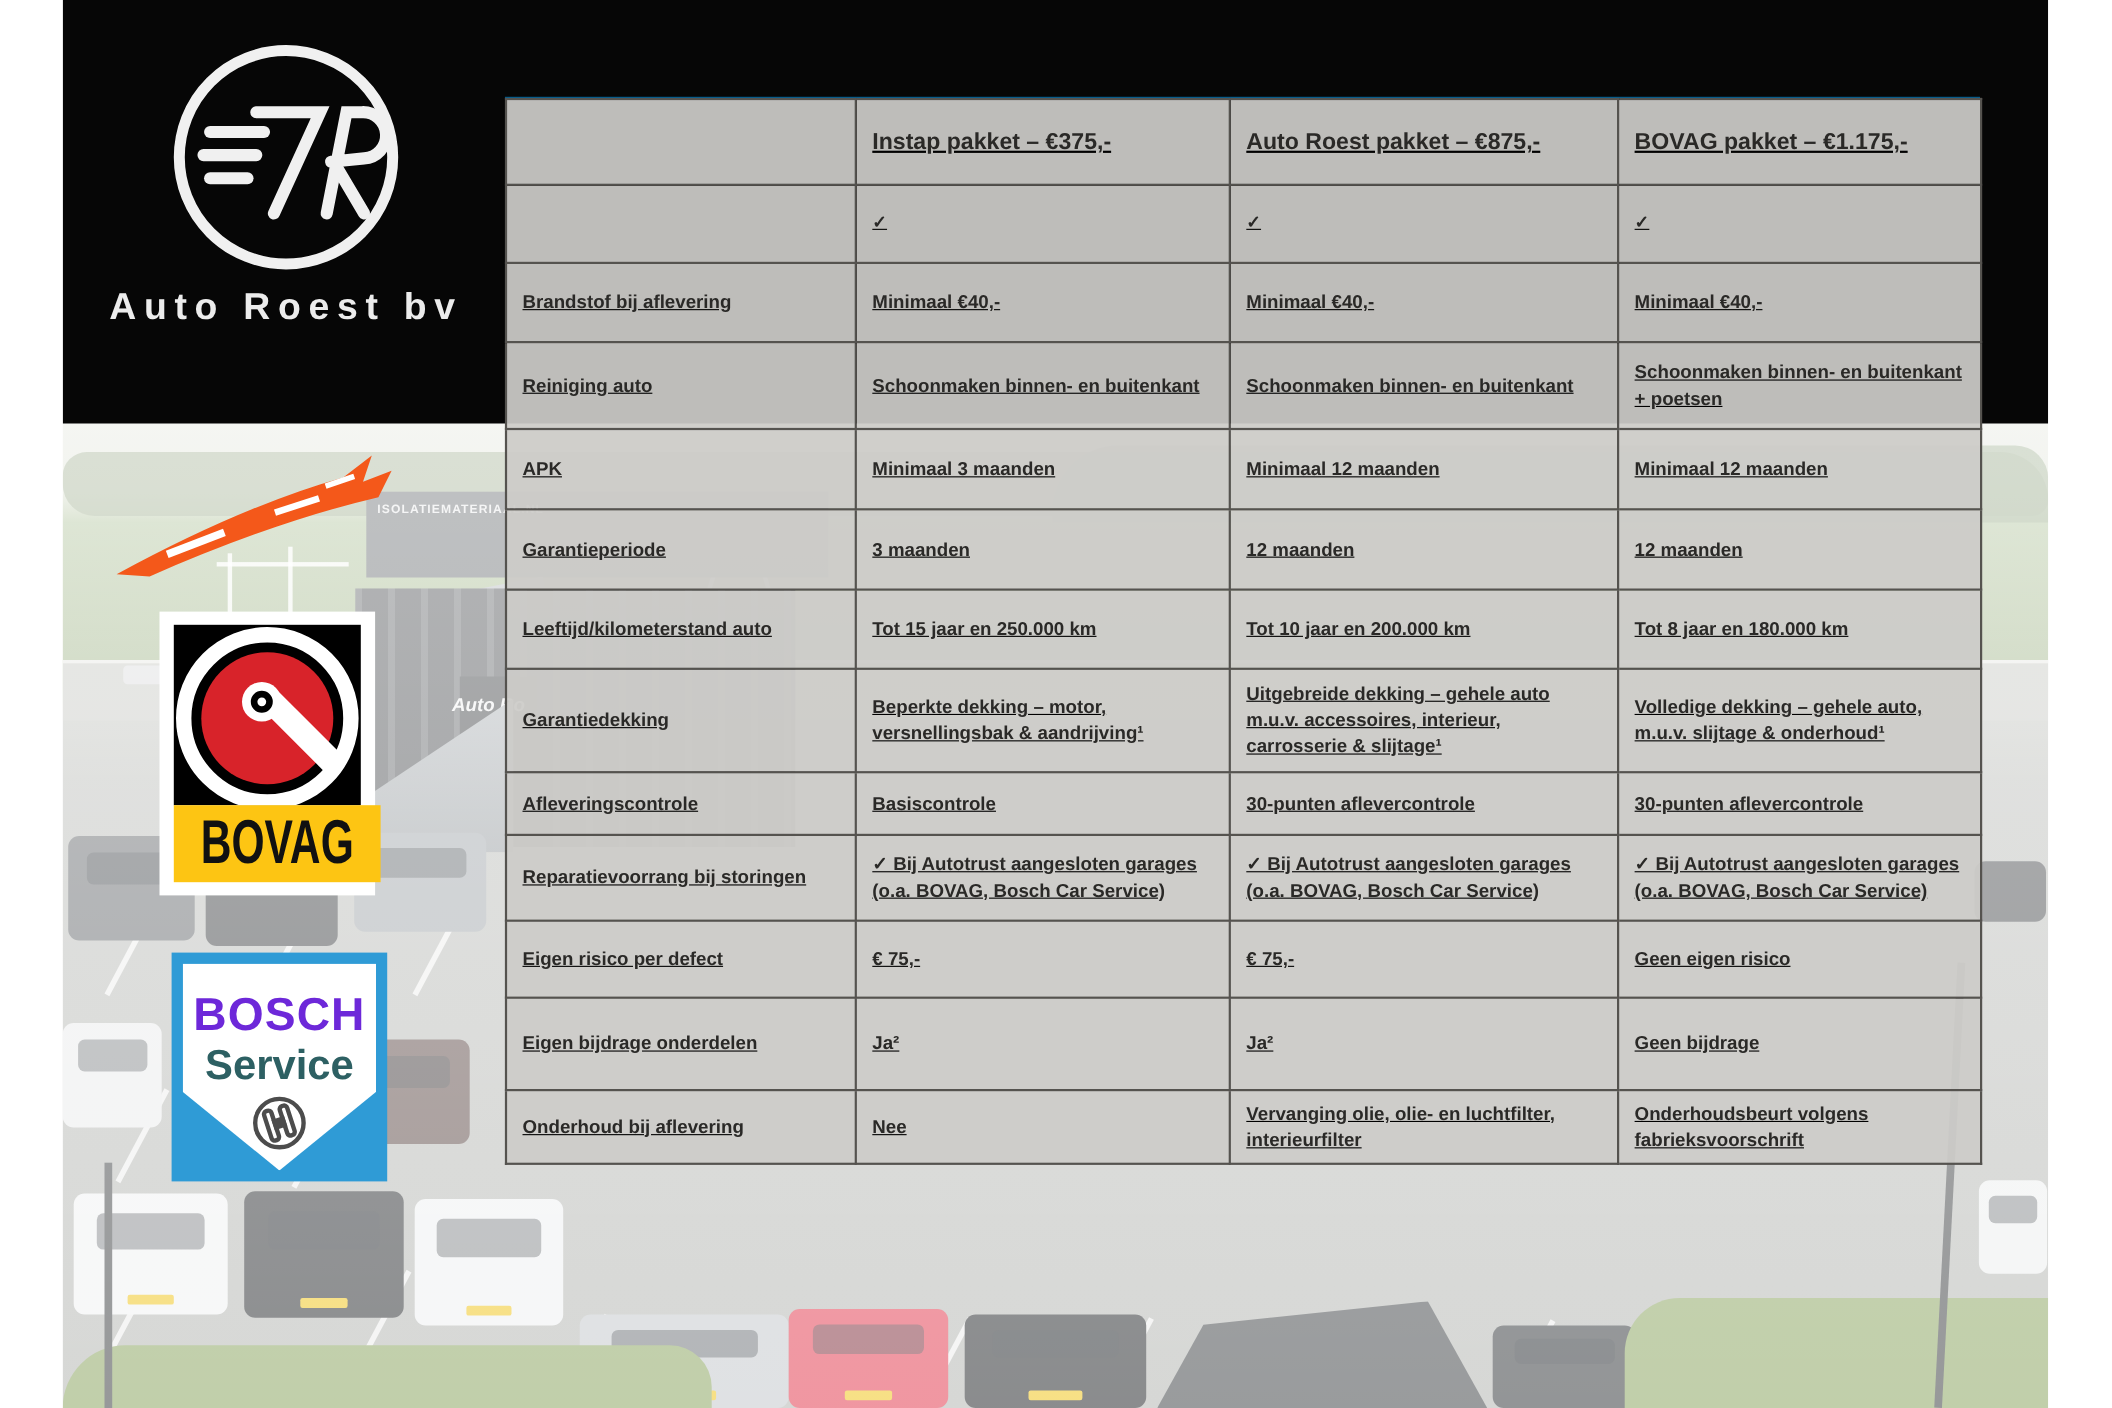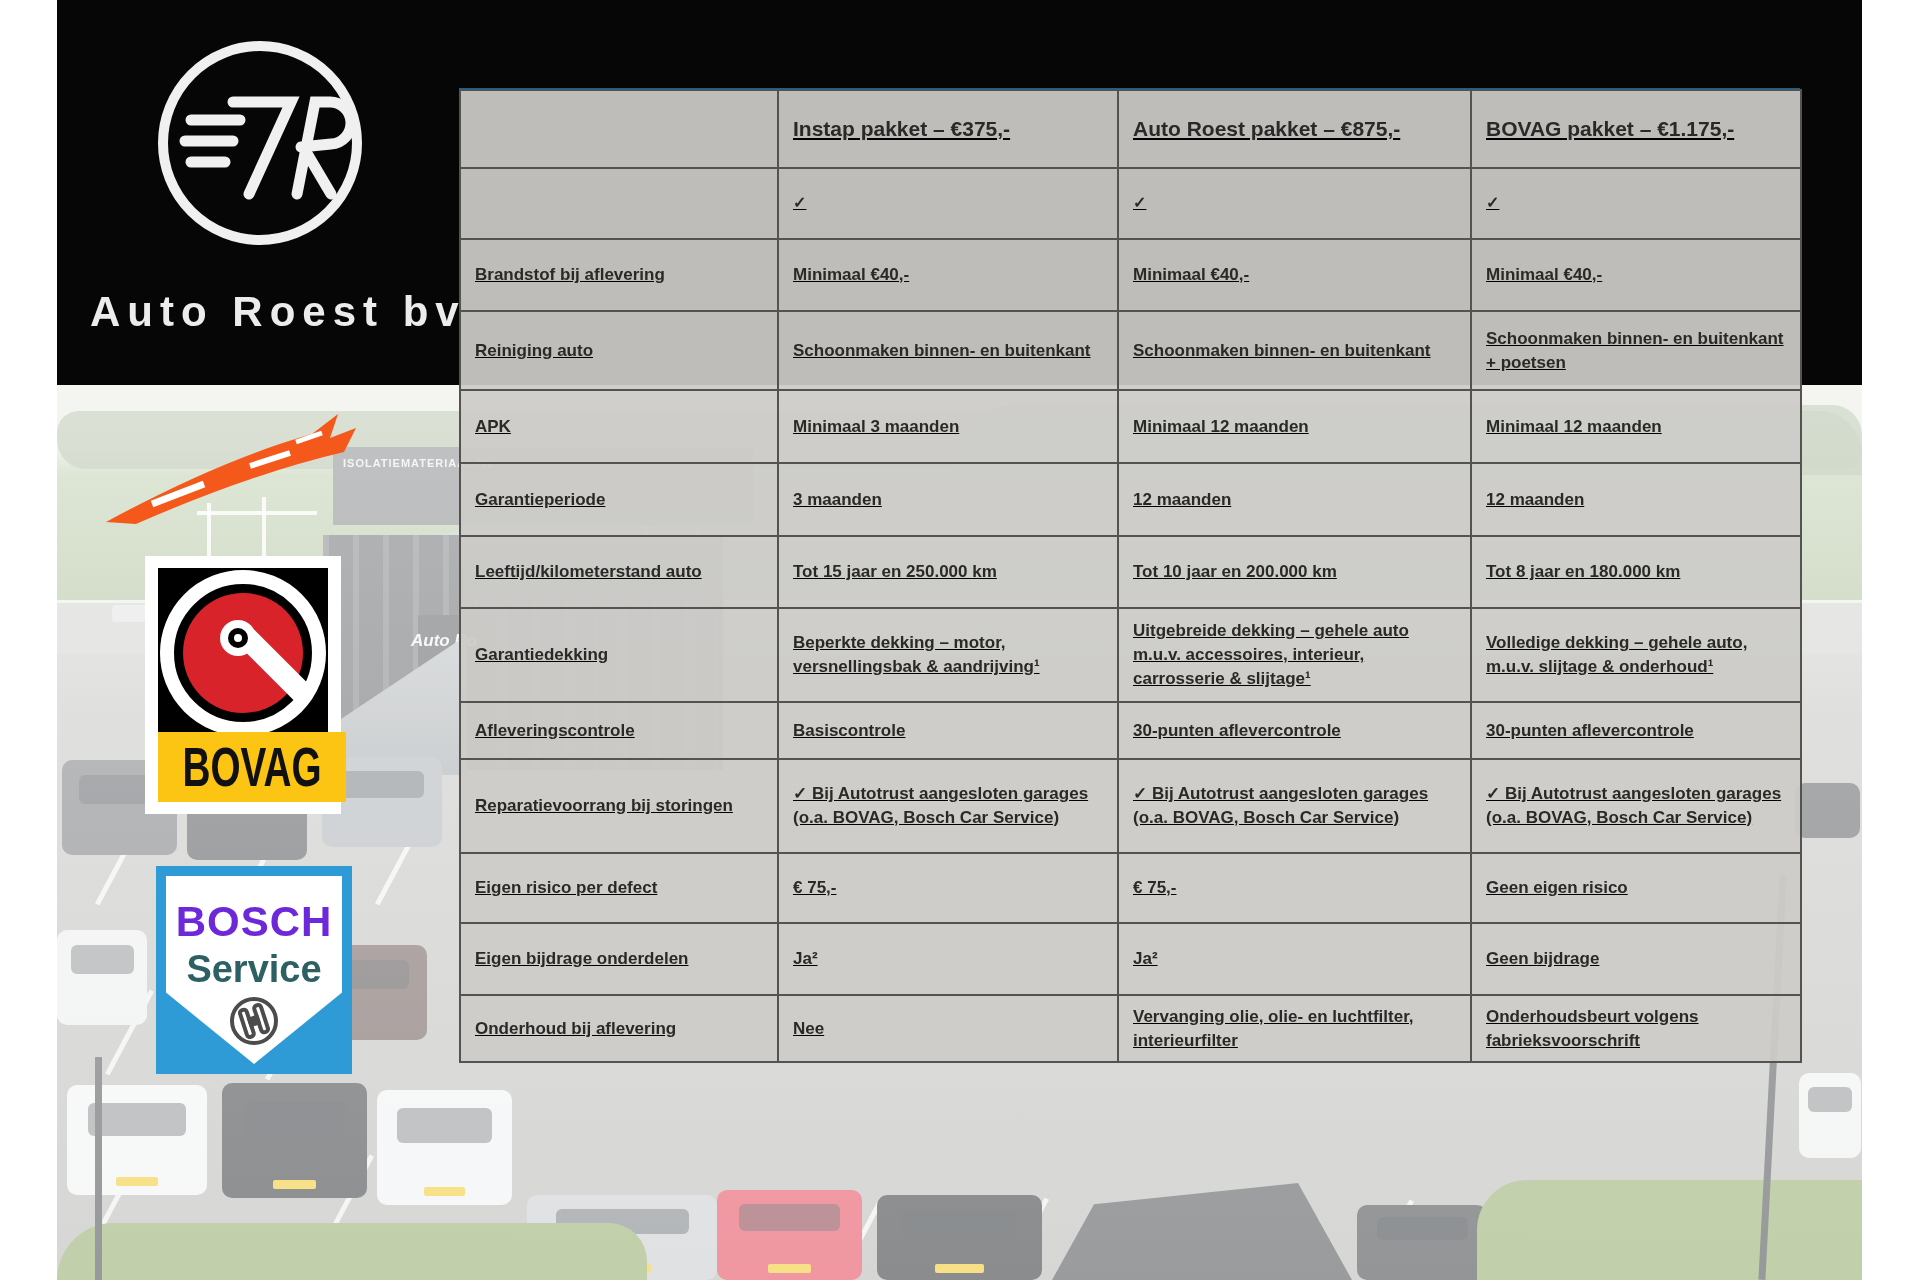--- a/index.html
+++ b/index.html
@@ -31,35 +31,35 @@
           clip-path:polygon(0 100%,14% 22%,82% 0,100% 100%);}
   .grass{position:absolute;background:#8aa45f;}
   .pole{position:absolute;width:7px;background:#3b3e40;}
   .overlay{position:absolute;left:57px;top:385px;width:1805px;height:895px;z-index:1;
            background:linear-gradient(rgba(255,255,255,.62),rgba(255,255,255,.47));}
 
   
   .blackband{position:absolute;left:57px;top:0;width:1805px;height:385px;background:#060606;z-index:2;}
   .brand{position:absolute;left:90px;top:28px;width:340px;height:350px;z-index:3;text-align:center;}
   .brand svg{display:block;margin:0 auto;}
-  .brand-name{margin-top:30px;color:#ececec;font-size:42px;font-weight:bold;letter-spacing:7px;white-space:nowrap;}
+  .brand-name{margin-top:2px;color:#ececec;font-size:34px;font-weight:bold;letter-spacing:7px;white-space:nowrap;}
 
   
   .tablewrap{position:absolute;left:459px;top:88px;width:1341px;z-index:3;border-top:1px solid #0369a1;text-decoration:underline;}
   table.pkg{border-collapse:collapse;table-layout:fixed;width:1341px;}
   table.pkg col.c0{width:318px;} table.pkg col.c1{width:340px;}
   table.pkg col.c2{width:353px;} table.pkg col.c3{width:330px;}
   table.pkg th,table.pkg td{border:2px solid #55534f;background:rgba(204,203,200,.93);
       color:#2a2927;font-weight:bold;font-size:17px;line-height:1.4;text-align:left;
       padding:6px 14px;vertical-align:middle;overflow:hidden;}
   table.pkg th{font-size:21px;}
   tr.r0{height:78px;}  tr.r1{height:71px;}  tr.r2{height:72px;}  tr.r3{height:79px;}
   tr.r4{height:73px;}  tr.r5{height:73px;}  tr.r6{height:72px;}  tr.r7{height:72px;margin-left:40px;}
-  tr.r8{height:94px;}  tr.r9{height:57px;}  tr.r10{height:94px;} tr.r11{height:70px;}
-  tr.r12{height:72px;} tr.r13{height:67px;}
+  tr.r8{height:94px;}  tr.r9{height:57px;}  tr.r10{height:78px;} tr.r11{height:70px;}
+  tr.r12{height:84px;} tr.r13{height:67px;}
   tr.checkrow td{font-size:16px;}
 
   
   .rdw{position:absolute;left:100px;top:408px;width:330px;height:130px;z-index:3;}
   .rdw-text{position:absolute;left:168px;top:14px;color:#1c1c1c;font-family:"DejaVu Serif","Liberation Serif",serif;
             font-size:64px;line-height:1;letter-spacing:-2px;}
 
   
   .bovag{position:absolute;left:145px;top:556px;width:196px;height:258px;background:#ffffff;z-index:3;
          padding:0;box-sizing:border-box;}

